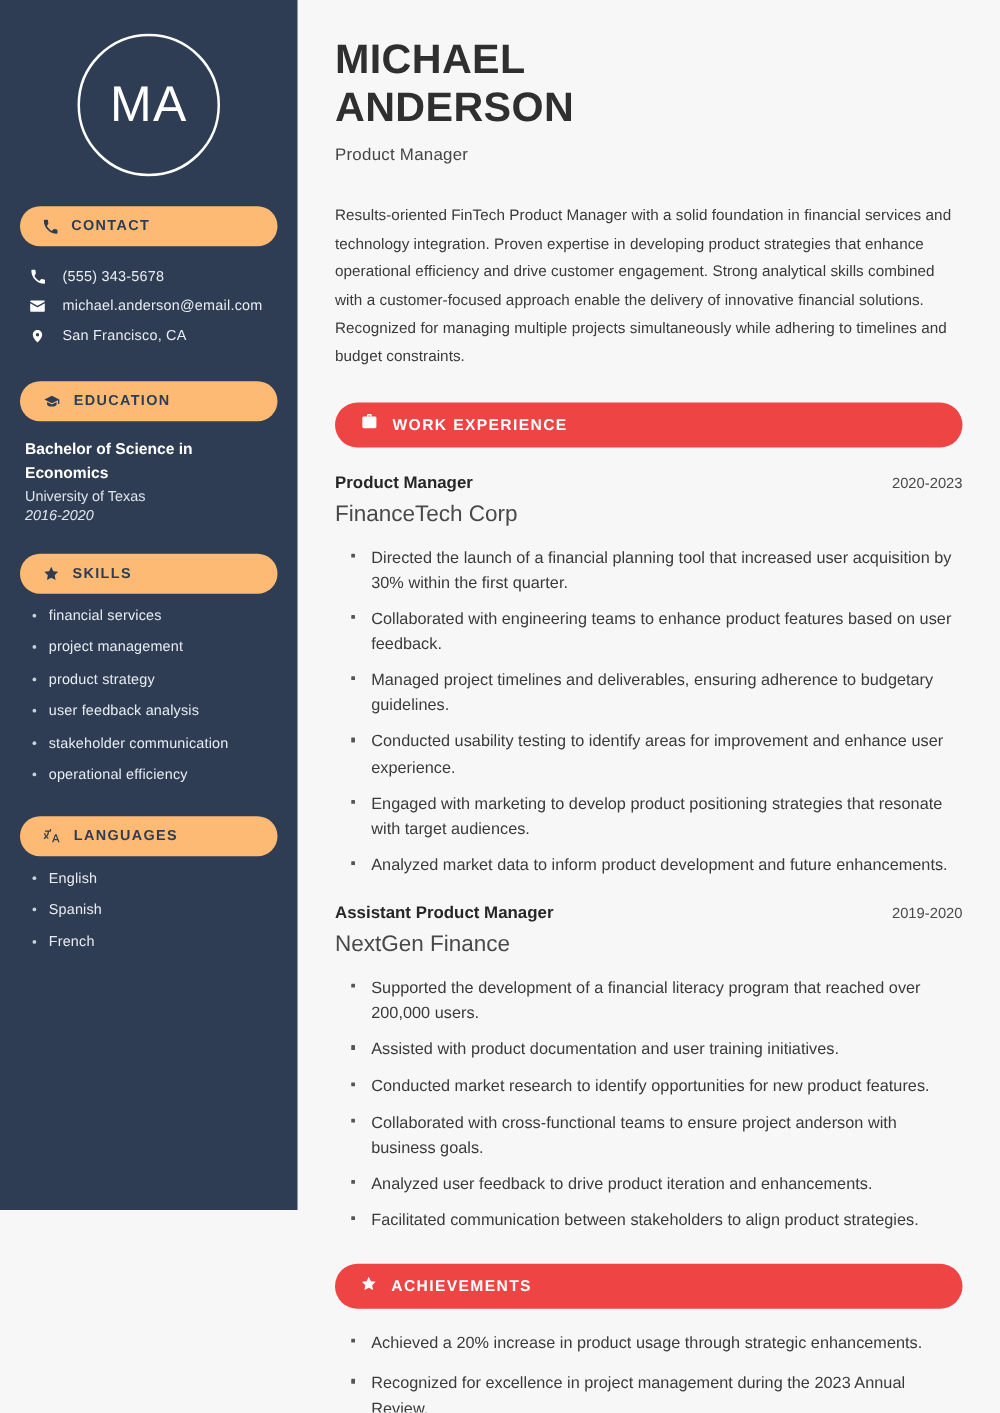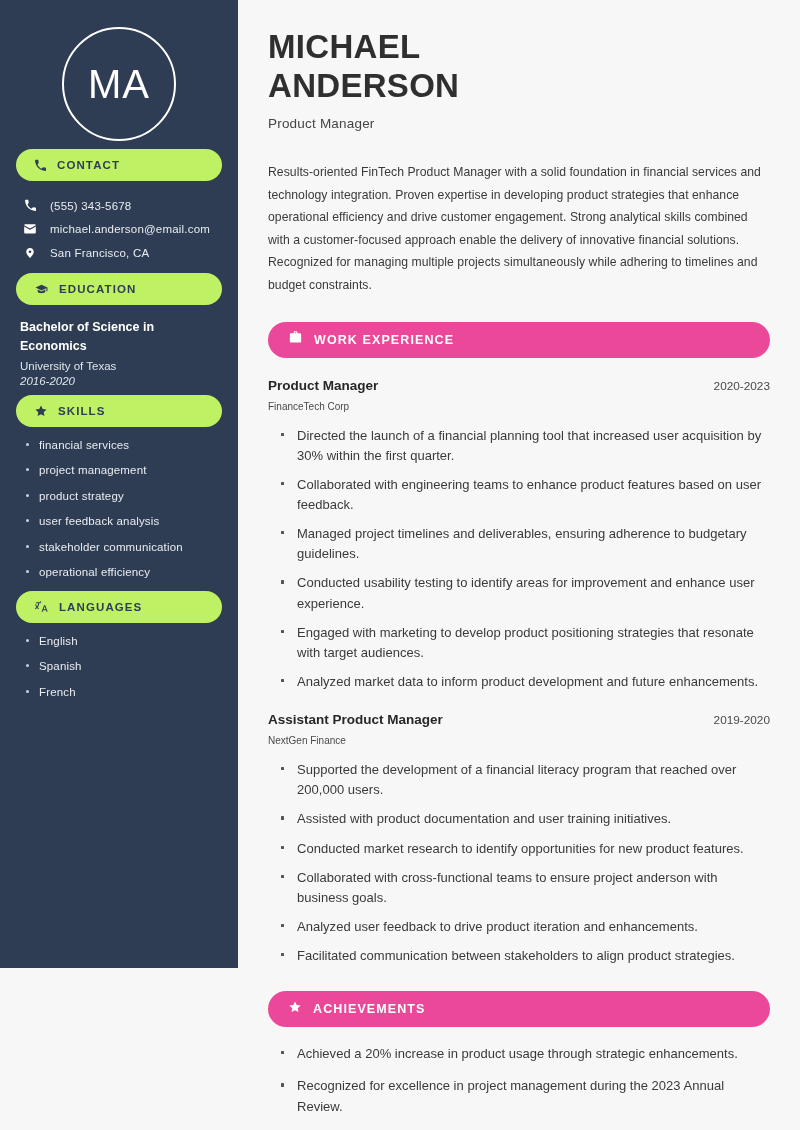--- a/index.html
+++ b/index.html
@@ -24,26 +24,26 @@
   .avatar {
     width:114px; height:114px; border-radius:50%;
     border:2px solid #ffffff;
     display:flex; align-items:center; justify-content:center;
   }
   .avatar-initials {
     font-size:40px; font-weight:400; letter-spacing:1px; color:#ffffff; line-height:1;
   }
 
   .pill {
-    background:#bef264; color:#2e3d53;
+    background:#fdba74; color:#2e3d53;
     border-radius:999px;
     height:32px;
     display:flex; align-items:center;
     padding:0 0 0 18px;
-    margin-top:8px;
+    margin-top:24px;
     gap:10px;
   }
   .pill .pill-label {
     font-size:11.5px; font-weight:bold; letter-spacing:1.1px; text-transform:uppercase;
   }
   .pill svg { display:block; }
 
   .side-list { margin-top:13px; }
   .contact-row {
     display:flex; align-items:center; gap:12px;
@@ -81,35 +81,35 @@
     letter-spacing:.3px; color:#2f2f2f; text-transform:uppercase;
   }
   .job-title { font-size:13.5px; color:#454545; margin-top:11px; letter-spacing:.2px; }
 
   .summary {
     margin-top:30px;
     font-size:12.2px; line-height:1.85; color:#3a3a3a; letter-spacing:.05px;
   }
 
   .section-bar {
-    background:#ec4899; color:#ffffff;
+    background:#ef4444; color:#ffffff;
     border-radius:999px; height:36px;
     display:flex; align-items:center; gap:11px;
     padding:0 0 0 20px;
     margin-top:25px;
   }
   .section-bar .bar-label {
     font-size:12.5px; font-weight:bold; letter-spacing:1.1px; text-transform:uppercase;
   }
 
   .job { margin-top:20px; }
   .job-head { display:flex; justify-content:space-between; align-items:baseline; }
   .job-role { font-size:13.5px; font-weight:bold; color:#272727; }
   .job-dates { font-size:11.8px; color:#4a4a4a; }
-  .job-company { font-size:10px; color:#494949; margin-top:8px; }
+  .job-company { font-size:18px; color:#494949; margin-top:8px; }
 
   .m-list { list-style:none; margin-top:14px; padding-left:13px; }
   .m-list li {
     position:relative; padding-left:16px;
     font-size:13px; line-height:1.55; color:#3a3a3a;
     margin-bottom:9px; letter-spacing:.02px;
   }
   .m-list li::before {
     content:""; position:absolute; left:0; top:7px;
     width:3.2px; height:3.2px; background:#555; border-radius:0.5px;

